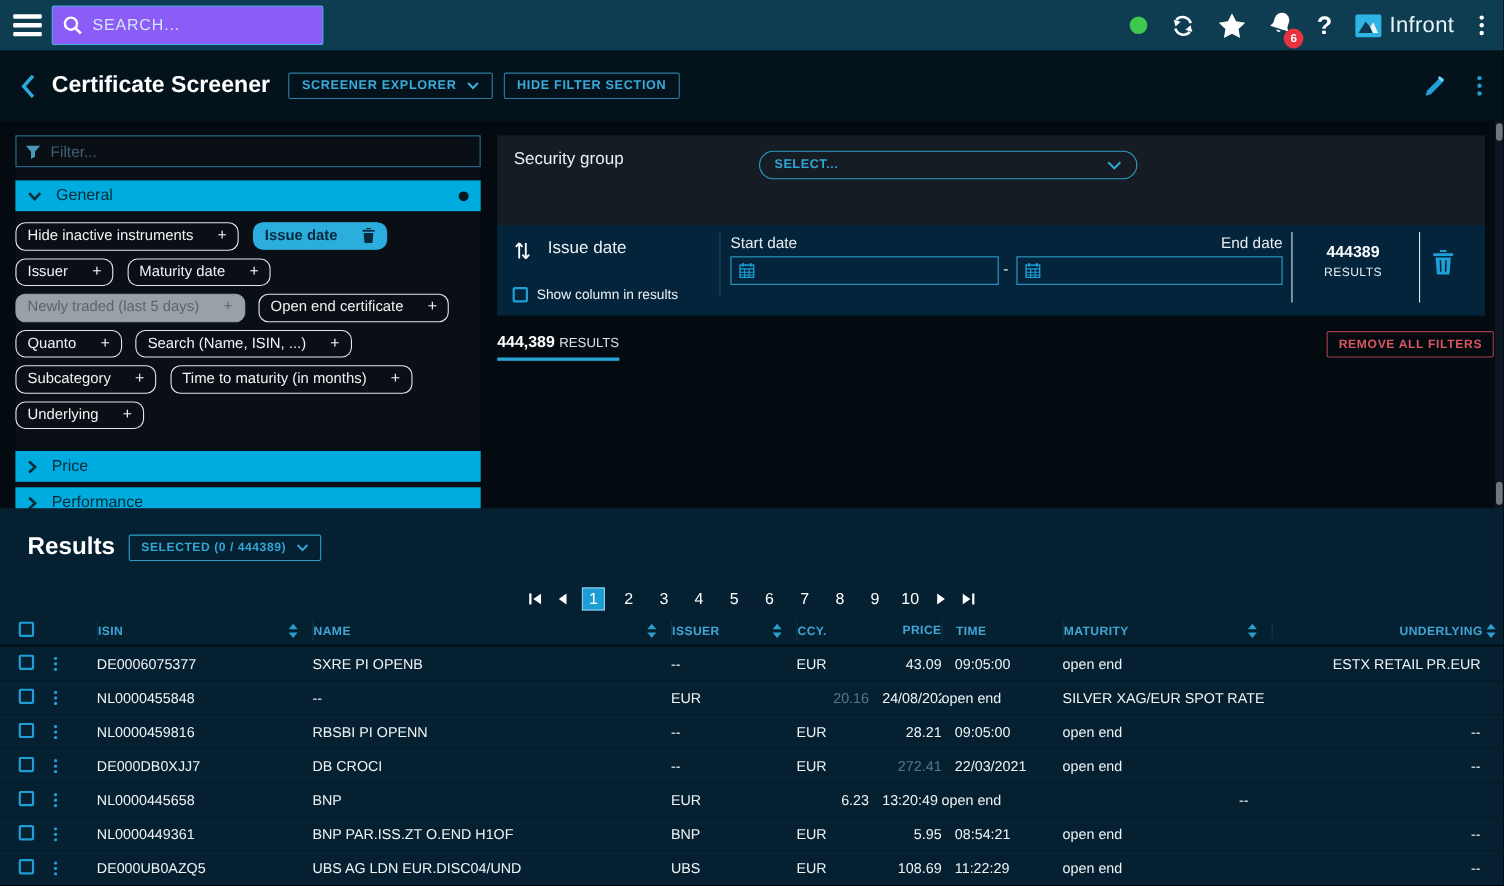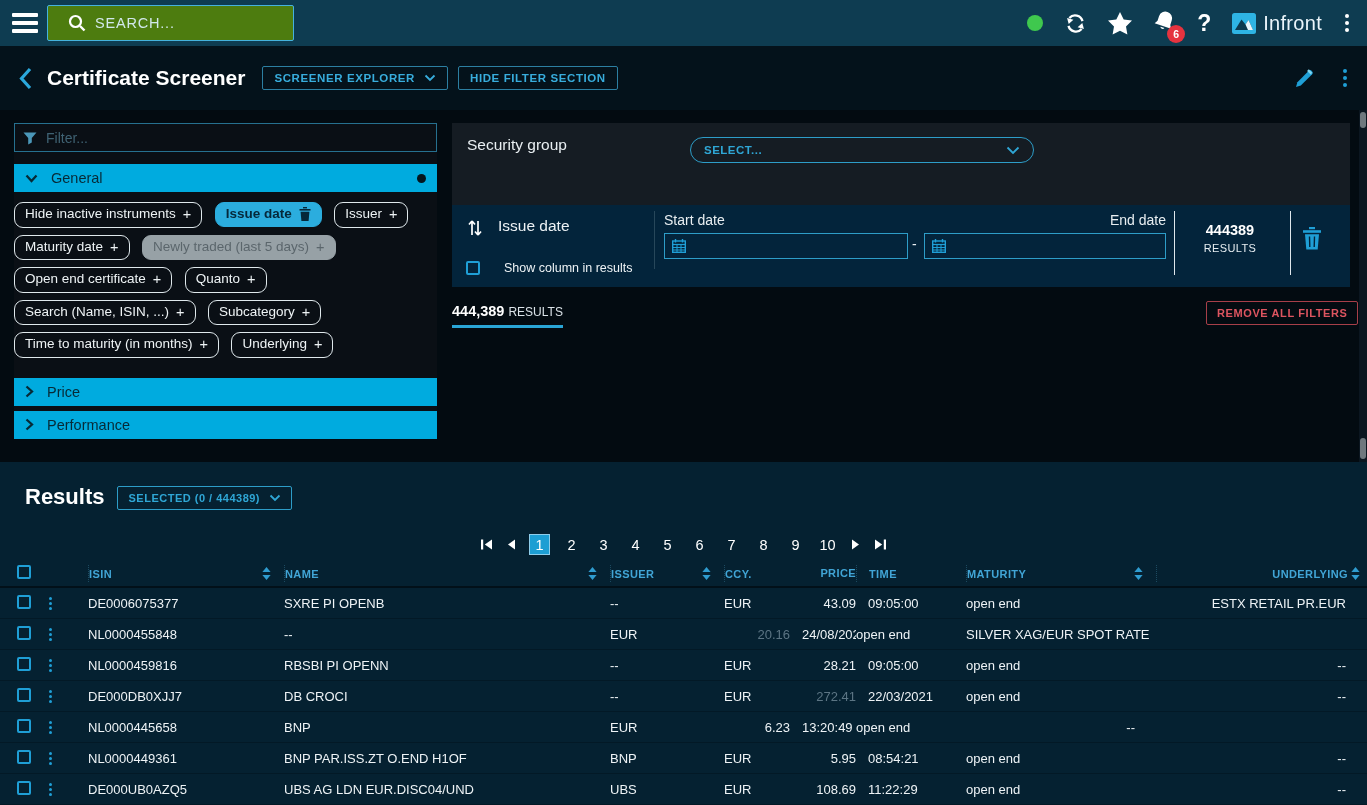--- a/index.html
+++ b/index.html
@@ -6,22 +6,22 @@
   .app{position:relative;width:1367px;height:805px;overflow:hidden;background:#030b11;
        font-family:"Liberation Sans",sans-serif;}
   button{cursor:pointer;}
 
   
   .topbar{position:absolute;top:0;left:0;right:0;height:46px;background:#0e3c51;
           display:flex;align-items:center;}
   .hamburger{margin-left:12px;width:26px;height:20px;display:flex;flex-direction:column;
              justify-content:space-between;cursor:pointer;}
   .hamburger span{height:4px;background:#fff;border-radius:1px;}
-  .search-box{margin-left:9px;width:245px;height:34px;background:#4d7c0f;border:1px solid #45b2dd;
-              border-radius:2px;display:flex;align-items:center;justify-content:center;}
+  .search-box{margin-left:9px;width:245px;height:34px;background:#8b5cf6;border:1px solid #45b2dd;
+              border-radius:2px;display:flex;align-items:center;}
   .search-box svg{margin:0 7px 0 9px;}
   .search-input{background:transparent;border:0;outline:0;color:#eef8fc;font-size:14.5px;
                 letter-spacing:.8px;width:185px;font-family:inherit;}
   .search-input::placeholder{color:#d9eef7;opacity:.95;}
   .topbar-right{margin-left:auto;display:flex;align-items:center;gap:21px;margin-right:16px;}
   .status-dot{width:16px;height:16px;border-radius:50%;background:#3fc84e;}
   .bell-wrap{position:relative;}
   .badge{position:absolute;bottom:-6px;right:-9px;background:#e5333f;color:#fff;width:18px;height:18px;
          border-radius:50%;font-size:10.5px;display:flex;align-items:center;justify-content:center;font-weight:700;}
   .help{color:#fff;font-size:23px;font-weight:700;cursor:pointer;line-height:1;}
@@ -45,21 +45,21 @@
   .filter-panel{position:absolute;left:14px;top:13px;width:423px;background:#0a0f15;}
   .filter-input-wrap{display:flex;align-items:center;height:27px;border:1px solid #26708f;
                      padding:0 8px;gap:7px;}
   .filter-input{flex:1;background:transparent;border:0;outline:0;color:#9fb7c2;font-size:14px;font-family:inherit;}
   .filter-input::placeholder{color:#3f6273;}
   .sec-hdr{height:28px;background:#00abdf;color:#072a36;display:flex;align-items:center;gap:13px;
            padding:0 11px;font-size:14.5px;margin-top:12px;cursor:pointer;}
   .sec-hdr.tight{margin-top:5px;}
   .sec-hdr .dot{margin-left:auto;width:9px;height:9px;border-radius:50%;background:#04161e;}
   .chips{padding:10px 0 1px;}
-  .chip{display:inline-flex;align-items:center;gap:7px;border:1px solid #dfe8ec;border-radius:9px;
+  .chip{display:inline-flex;align-items:center;gap:22px;border:1px solid #dfe8ec;border-radius:9px;
         color:#eef3f5;font-size:13.5px;padding:3px 10px 5px;margin:0 8px 7px 0;background:transparent;
         font-family:inherit;}
   .chip .plus{font-size:14.5px;line-height:1;padding-top:1px;}
   .chip.active{background:#2badde;border-color:#2badde;color:#05283a;font-weight:700;}
   .chip.disabled{background:#97a1a6;border-color:#97a1a6;color:#5b666c;}
   .chip .trash-ic{display:none;}
   .chip.affix-trash .trash-ic{display:inline-block;}
 
   .security-panel{position:absolute;left:452px;top:13px;width:898px;height:86px;background:#151c23;}
   .sp-label{position:absolute;left:15px;top:13px;color:#e9eff2;font-size:15.5px;}
@@ -74,21 +74,21 @@
   .vdiv{position:absolute;width:1px;background:#27475a;}
   .vdiv.bright{background:#dfe7ec;}
   .date-label{position:absolute;top:7px;color:#e8eef1;font-size:14px;}
   .date-input{position:absolute;top:28px;height:26px;border:1px solid #2d9dc8;display:flex;
               align-items:center;padding:0 7px;gap:6px;box-sizing:border-box;background:transparent;}
   .range-dash{position:absolute;left:460px;top:31px;color:#e8eef1;font-size:14px;}
   .res-count{position:absolute;left:726px;top:17px;width:104px;text-align:center;color:#fff;}
   .res-count .n{font-size:14.5px;font-weight:700;display:block;}
   .res-count .l{font-size:11px;letter-spacing:.4px;display:block;margin-top:4px;color:#e6edf1;}
   .trash-big{position:absolute;left:850px;top:22px;background:none;border:0;padding:0;}
-  .show-col{position:absolute;left:14px;top:56px;display:flex;align-items:flex-end;gap:24px;
+  .show-col{position:absolute;left:14px;top:56px;display:flex;align-items:flex-end;gap:8px;
             color:#edf2f5;font-size:12.5px;cursor:pointer;}
   .cb{width:14px;height:14px;border:2px solid #1f9fd6;border-radius:2px;background:transparent;
       box-sizing:border-box;display:inline-block;flex:none;}
 
   .summary{position:absolute;left:452px;top:192px;color:#fff;border-bottom:3px solid #29a5d6;
            padding-bottom:5px;}
   .summary .n{font-weight:700;font-size:14.5px;}
   .summary .l{font-size:12px;margin-left:4px;color:#dbe3e8;}
   .remove-all{position:absolute;left:1206px;top:191px;border:1px solid #a73f49;color:#dd5560;
               background:transparent;font-size:11px;letter-spacing:.6px;padding:5px 10px;

